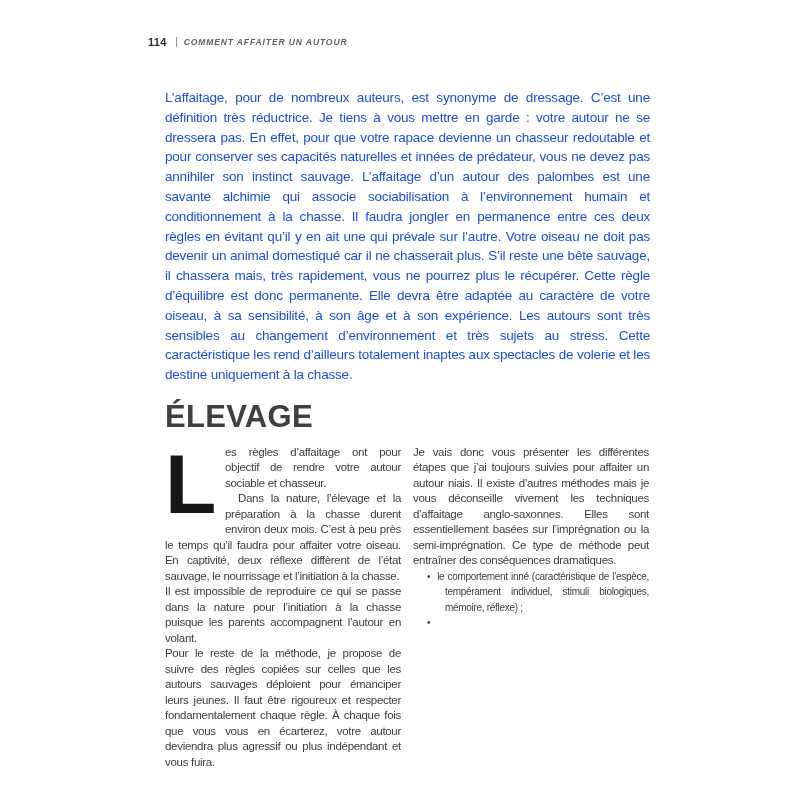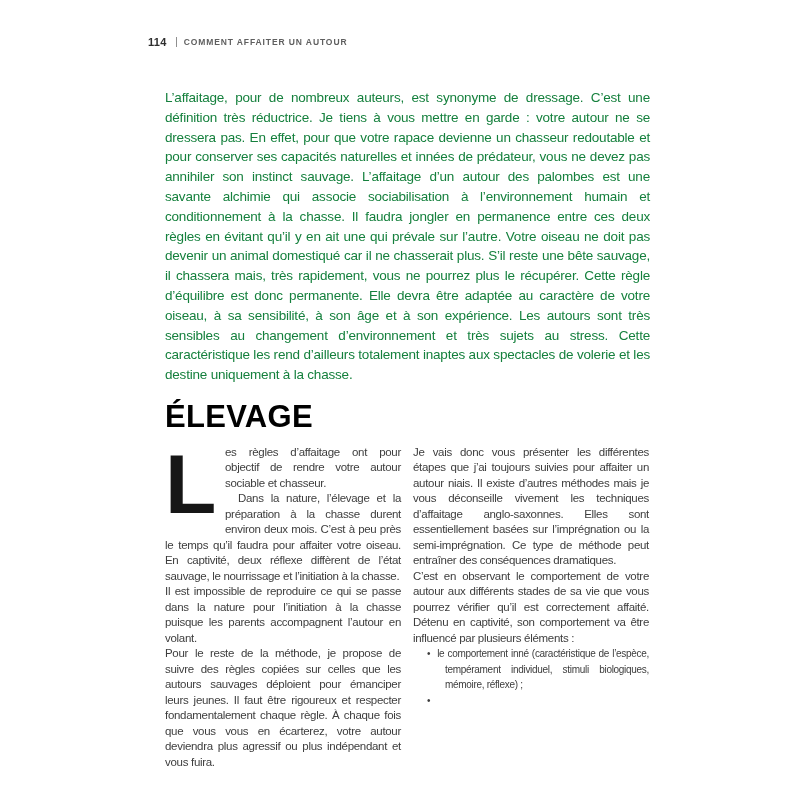--- a/index.html
+++ b/index.html
@@ -33,45 +33,46 @@
     height: 10px;
     background: #8f8f8f;
     margin: 0 7px 0 9px;
   }
   .runtitle {
     font-size: 8.5px;
     font-weight: 700;
     color: #5f5f5f;
     letter-spacing: 0.9px;
     text-transform: uppercase;
+    font-style: italic;
   }
   
   .content {
     position: absolute;
     left: 165px;
     top: 88px;
     width: 485px;
   }
   .intro-p {
     margin: 0;
     font-size: 13.5px;
     line-height: 19.8px;
     letter-spacing: -0.2px;
-    color: #15803d;
+    color: #1d4ed8;
     text-align: justify;
     hyphens: auto;
     -webkit-hyphens: auto;
   }
   .chapter-heading {
     margin: 15px 0 11px 0;
     font-size: 31px;
     line-height: 34px;
     font-weight: 700;
     letter-spacing: 0.3px;
-    color: #000000;
+    color: #404040;
   }
   .columns {
     display: flex;
     gap: 12px;
   }
   .col { width: 236px; }
   .body-p {
     margin: 0;
     font-size: 11.5px;
     line-height: 15.5px;
@@ -135,21 +136,20 @@
 
       <div class="col">
         <p class="body-p"><span class="dropcap">L</span><span>es règles d’affaitage ont pour objectif de rendre votre autour sociable et chasseur.</span></p>
         <p class="body-p indent">Dans la nature, l’élevage et la préparation à la chasse durent environ deux mois. C’est à peu près le temps qu’il faudra pour affaiter votre oiseau. En captivité, deux réflexe diffèrent de l’état sauvage, le nourrissage et l’initiation à la chasse.</p>
         <p class="body-p">Il est impossible de reproduire ce qui se passe dans la nature pour l’initiation à la chasse puisque les parents accompagnent l’autour en volant.</p>
         <p class="body-p">Pour le reste de la méthode, je propose de suivre des règles copiées sur celles que les autours sauvages déploient pour émanciper leurs jeunes. Il faut être rigoureux et respecter fondamentalement chaque règle. À chaque fois que vous vous en écarterez, votre autour deviendra plus agressif ou plus indépendant et vous fuira.</p>
       </div>
 
       <div class="col">
         <p class="body-p">Je vais donc vous présenter les différentes étapes que j’ai toujours suivies pour affaiter un autour niais. Il existe d’autres méthodes mais je vous déconseille vivement les techniques d’affaitage anglo-saxonnes. Elles sont essentiellement basées sur l’imprégnation ou la semi-imprégnation. Ce type de méthode peut entraîner des conséquences dramatiques.</p>
-        <p class="body-p">C’est en observant le comportement de votre autour aux différents stades de sa vie que vous pourrez vérifier qu’il est correctement affaité. Détenu en captivité, son comportement va être influencé par plusieurs éléments :</p>
         <ul class="bullets">
           <li><span class="bullet"></span><span>le comportement inné (caractéristique de l’espèce, tempérament individuel, stimuli biologiques, mémoire, réflexe) ;</span></li>
           <li><span class="bullet"></span></li>
         </ul>
       </div>
 
     </div>
 
   </main>
 

